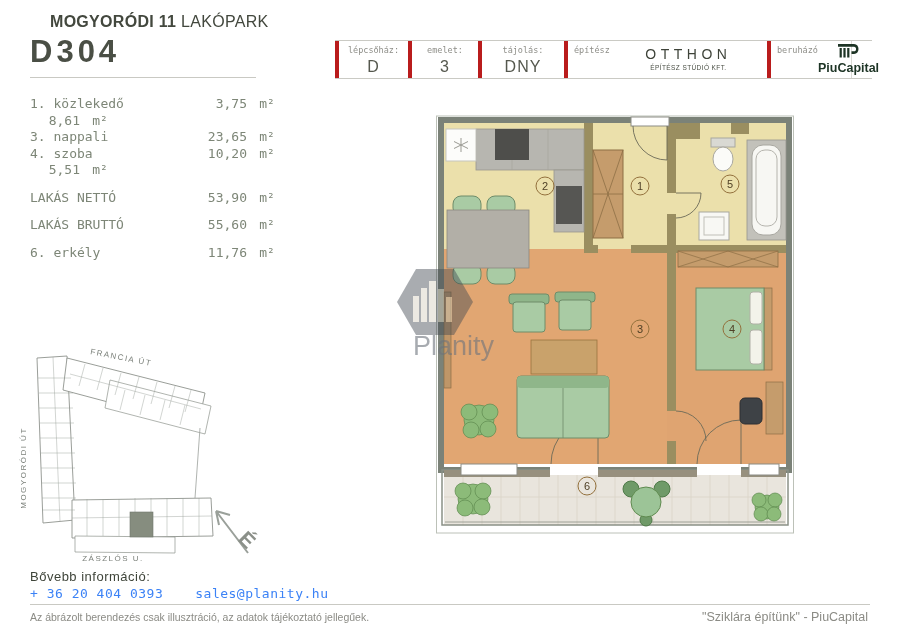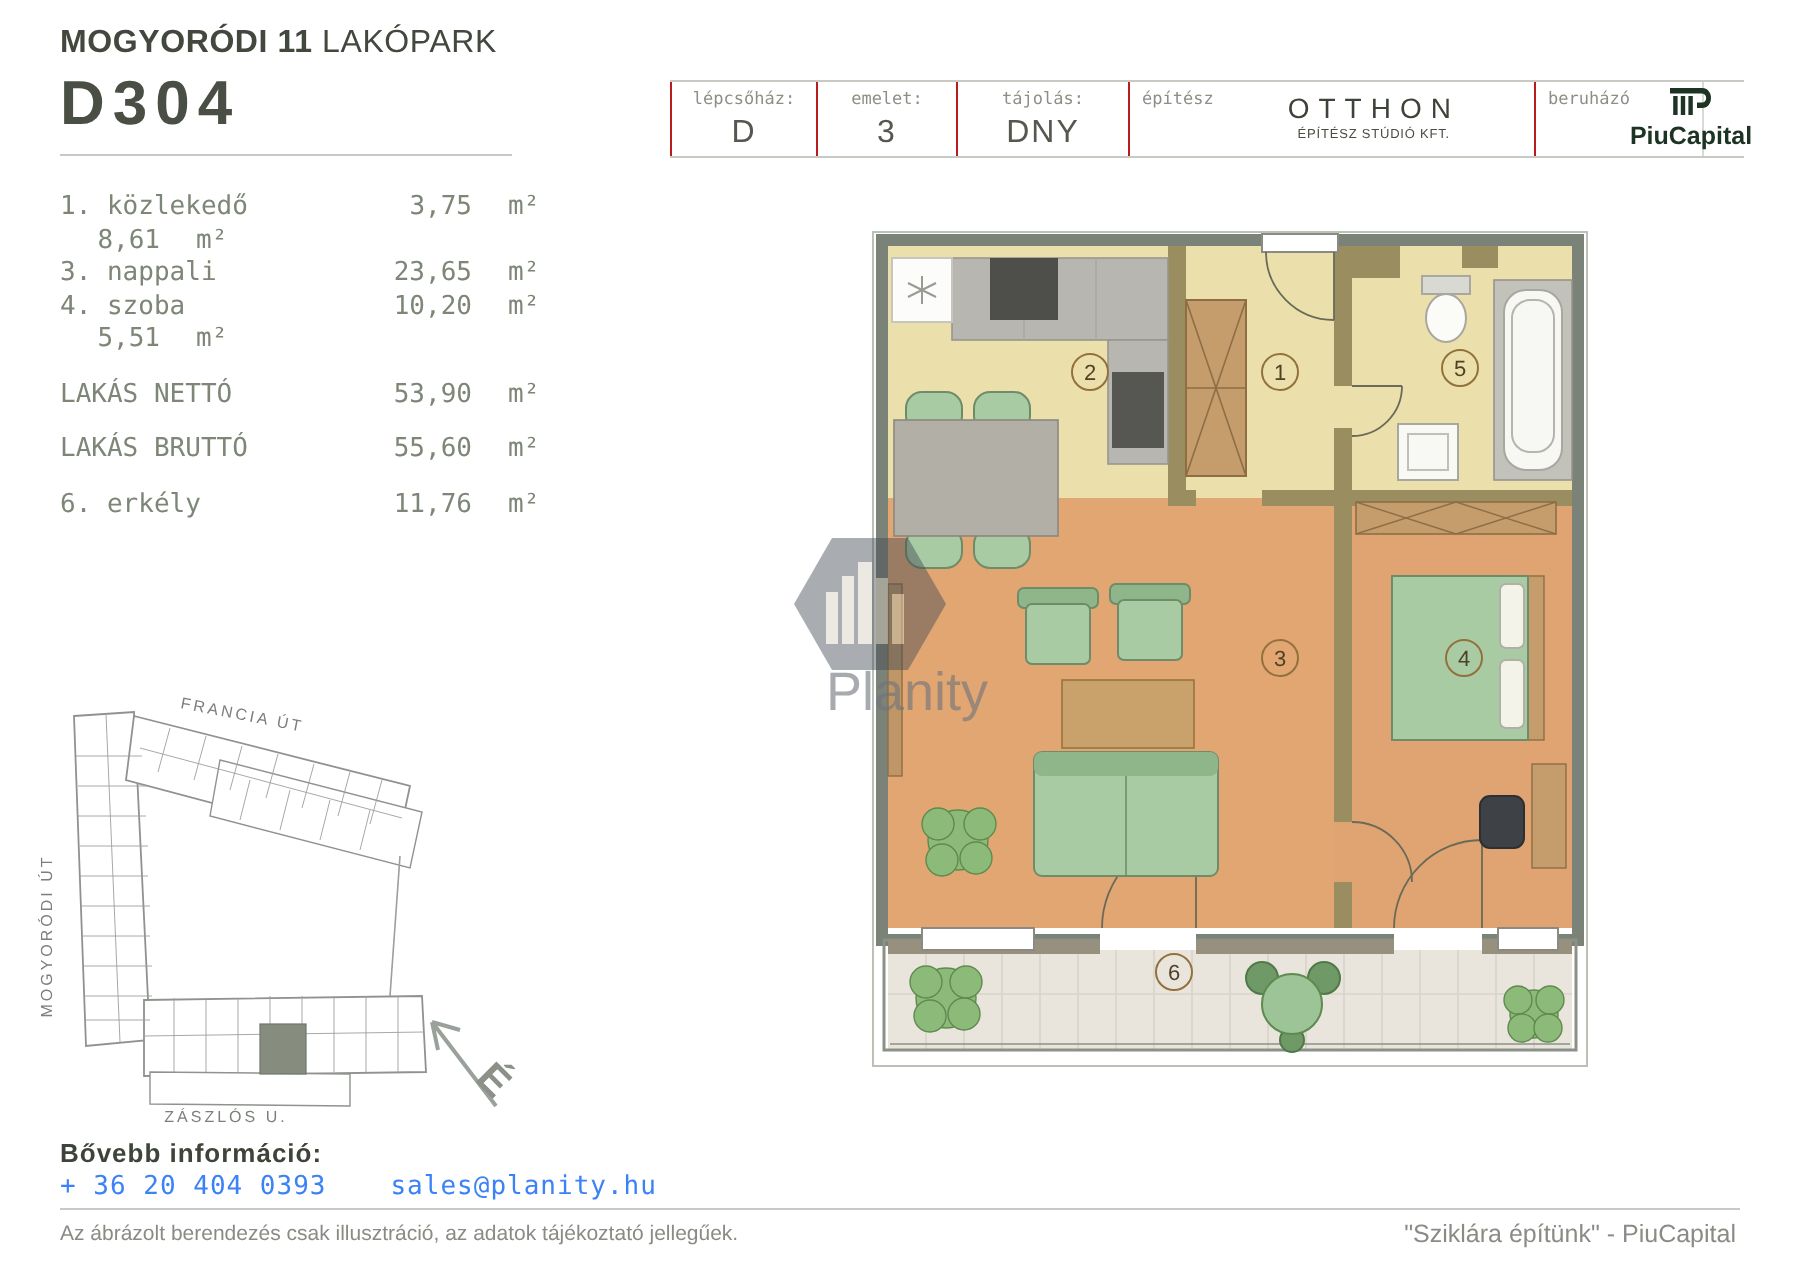--- a/index.html
+++ b/index.html
@@ -2,51 +2,51 @@
 <html><head>
 <meta charset="utf-8">
 <style>
   html,body{margin:0;padding:0;}
   body{
     width:900px;height:636px;position:relative;background:#ffffff;
     font-family:"Liberation Sans",sans-serif;overflow:hidden;
   }
   
   .project-title{position:absolute;left:30px;top:13px;font-size:16px;color:#43483e;letter-spacing:.3px;}
-  .project-title .bold{font-weight:bold;}
+  .project-title .bold{font-weight:bold;margin-left:20px;}
   .unit-id{position:absolute;left:30px;top:34px;font-size:31px;font-weight:bold;color:#4a4f45;letter-spacing:4px;}
   .unit-underline{position:absolute;left:30px;top:77px;width:226px;height:1px;background:#c9c9c3;}
   .info-table{position:absolute;left:335px;top:40px;width:537px;height:37px;
     border-top:1px solid #cacac4;border-bottom:1px solid #cacac4;display:flex;}
-  .cell{border-left:1px solid #b91c1c;display:flex;flex-direction:column;align-items:center;box-sizing:border-box;}
+  .cell{border-left:4px solid #b91c1c;display:flex;flex-direction:column;align-items:center;box-sizing:border-box;}
   .cell:last-child{border-right:1px solid #dadad4;}
   .c1{width:73px;} .c2{width:70px;} .c3{width:86px;} .c4{width:203px;} .c5{width:85px;}
   .cell-label{font-family:"DejaVu Sans Mono",monospace;font-size:8.5px;color:#8e8e88;margin-top:4px;}
   .cell-value{font-size:16px;color:#55584e;margin-top:3px;letter-spacing:1px;}
   .cell-h{flex-direction:row;align-items:flex-start;}
   .cell-h .cell-label{margin:4px 0 0 6px;}
   .arch-block{flex:1;text-align:center;margin-top:5px;}
   .arch-name{font-size:14px;letter-spacing:4.5px;color:#3e4339;text-align:center;}
   .arch-sub{font-size:6.5px;letter-spacing:.4px;color:#4a4f45;margin-top:2px;}
   .dev-block{flex:1;display:flex;flex-direction:column;align-items:center;margin-top:2px;}
   .dev-name{font-size:12.5px;font-weight:bold;color:#1d3425;margin-top:1px;}
   
   .room-list{position:absolute;left:30px;top:96px;width:250px;
     font-family:"DejaVu Sans Mono",monospace;font-size:13px;color:#7d8677;}
   .room-row{display:flex;height:16.5px;align-items:baseline;white-space:pre;}
   .rname{flex:1;}
   .rarea{width:50px;text-align:right;}
-  .runit{width:26px;margin-left:18px;}
+  .runit{width:26px;margin-left:7px;text-align:center;}
   .gap{height:11px;}
   
   .site-plan{position:absolute;left:15px;top:338px;}
   .floor-plan{position:absolute;left:435px;top:114px;}
   .watermark{position:absolute;left:383px;top:256px;pointer-events:none;z-index:5;}
   
-  .footer-info-label{position:absolute;left:30px;top:569px;font-size:13px;font-weight:bold;color:#3e4439;letter-spacing:.5px;}
+  .footer-info-label{position:absolute;left:30px;top:569px;font-size:13px;font-weight:normal;color:#3e4439;letter-spacing:.5px;}
   .footer-contacts{position:absolute;left:30px;top:586px;display:flex;gap:32px;
     font-family:"DejaVu Sans Mono",monospace;font-size:13px;color:#3b82f6;letter-spacing:.5px;}
   .footer-rule{position:absolute;left:30px;top:604px;width:840px;height:1px;background:#c9c9c3;}
   .footer-disclaimer{position:absolute;left:30px;top:611px;font-size:10.5px;color:#8b8b85;}
   .footer-slogan{position:absolute;right:32px;top:610px;font-size:12.5px;color:#8b8b85;}
   svg text{font-family:"Liberation Sans",sans-serif;}
 </style>
 </head>
 <body>
 

